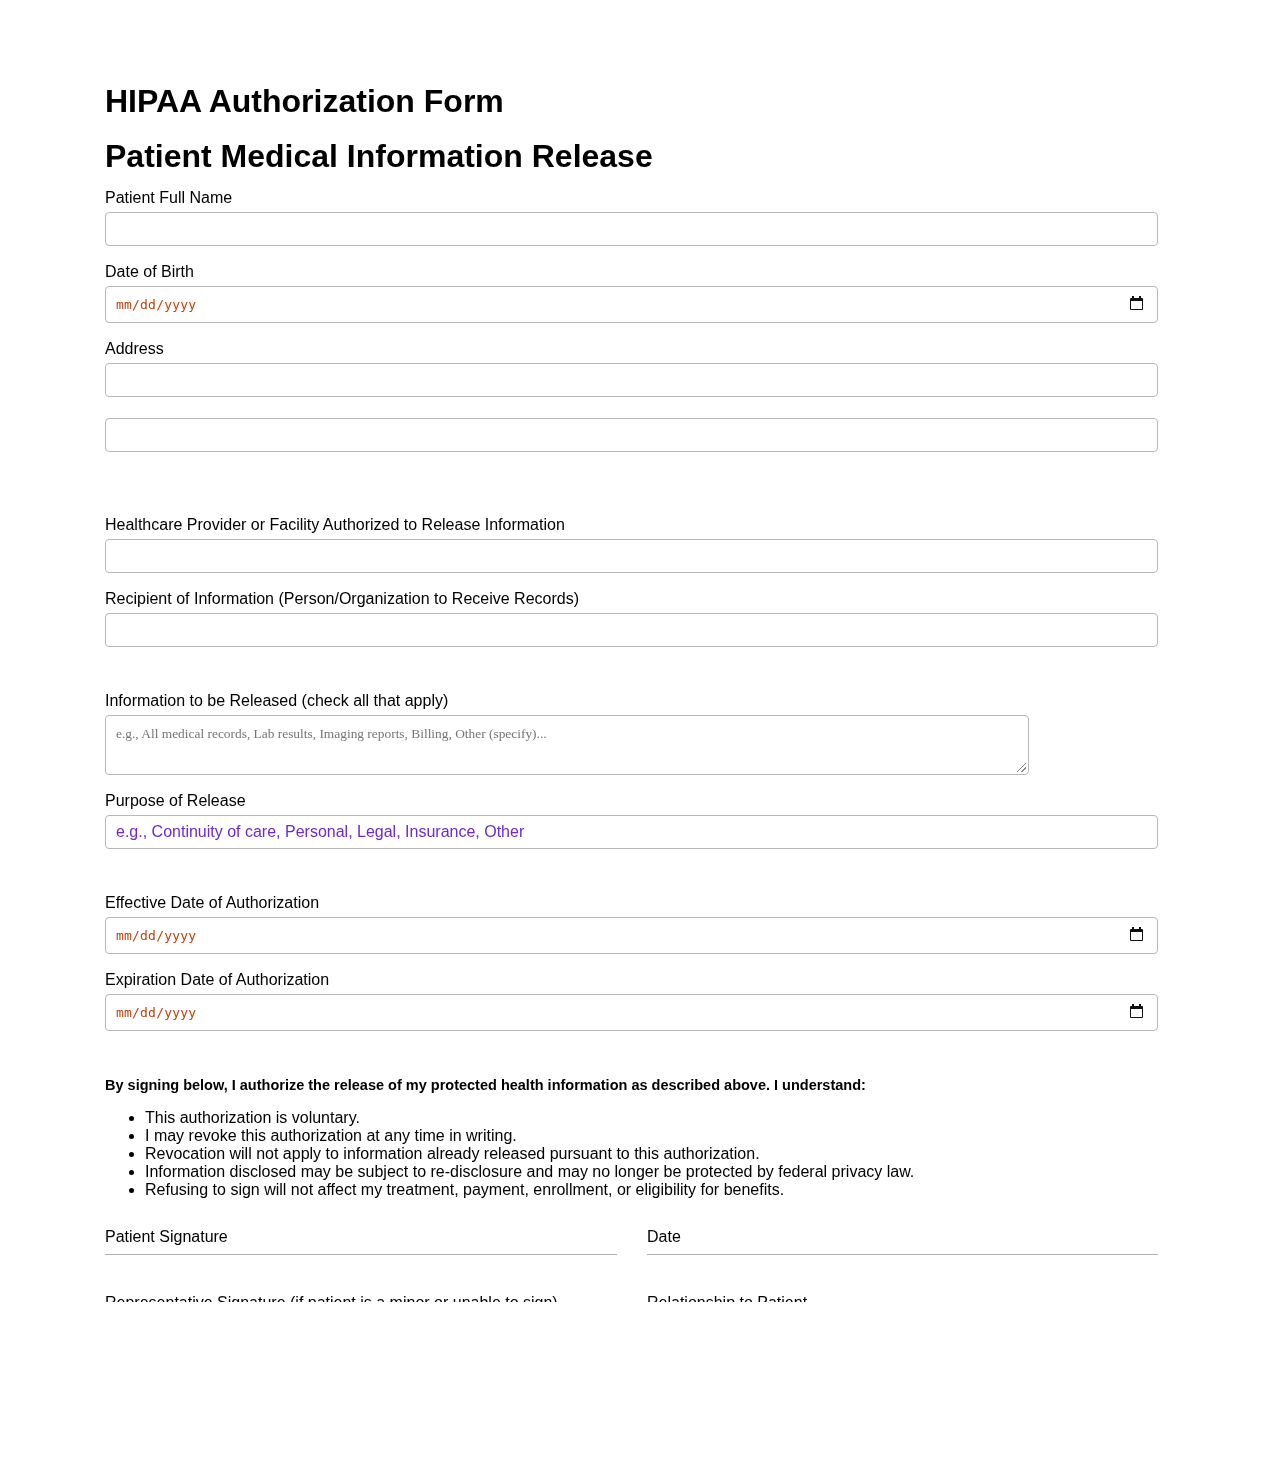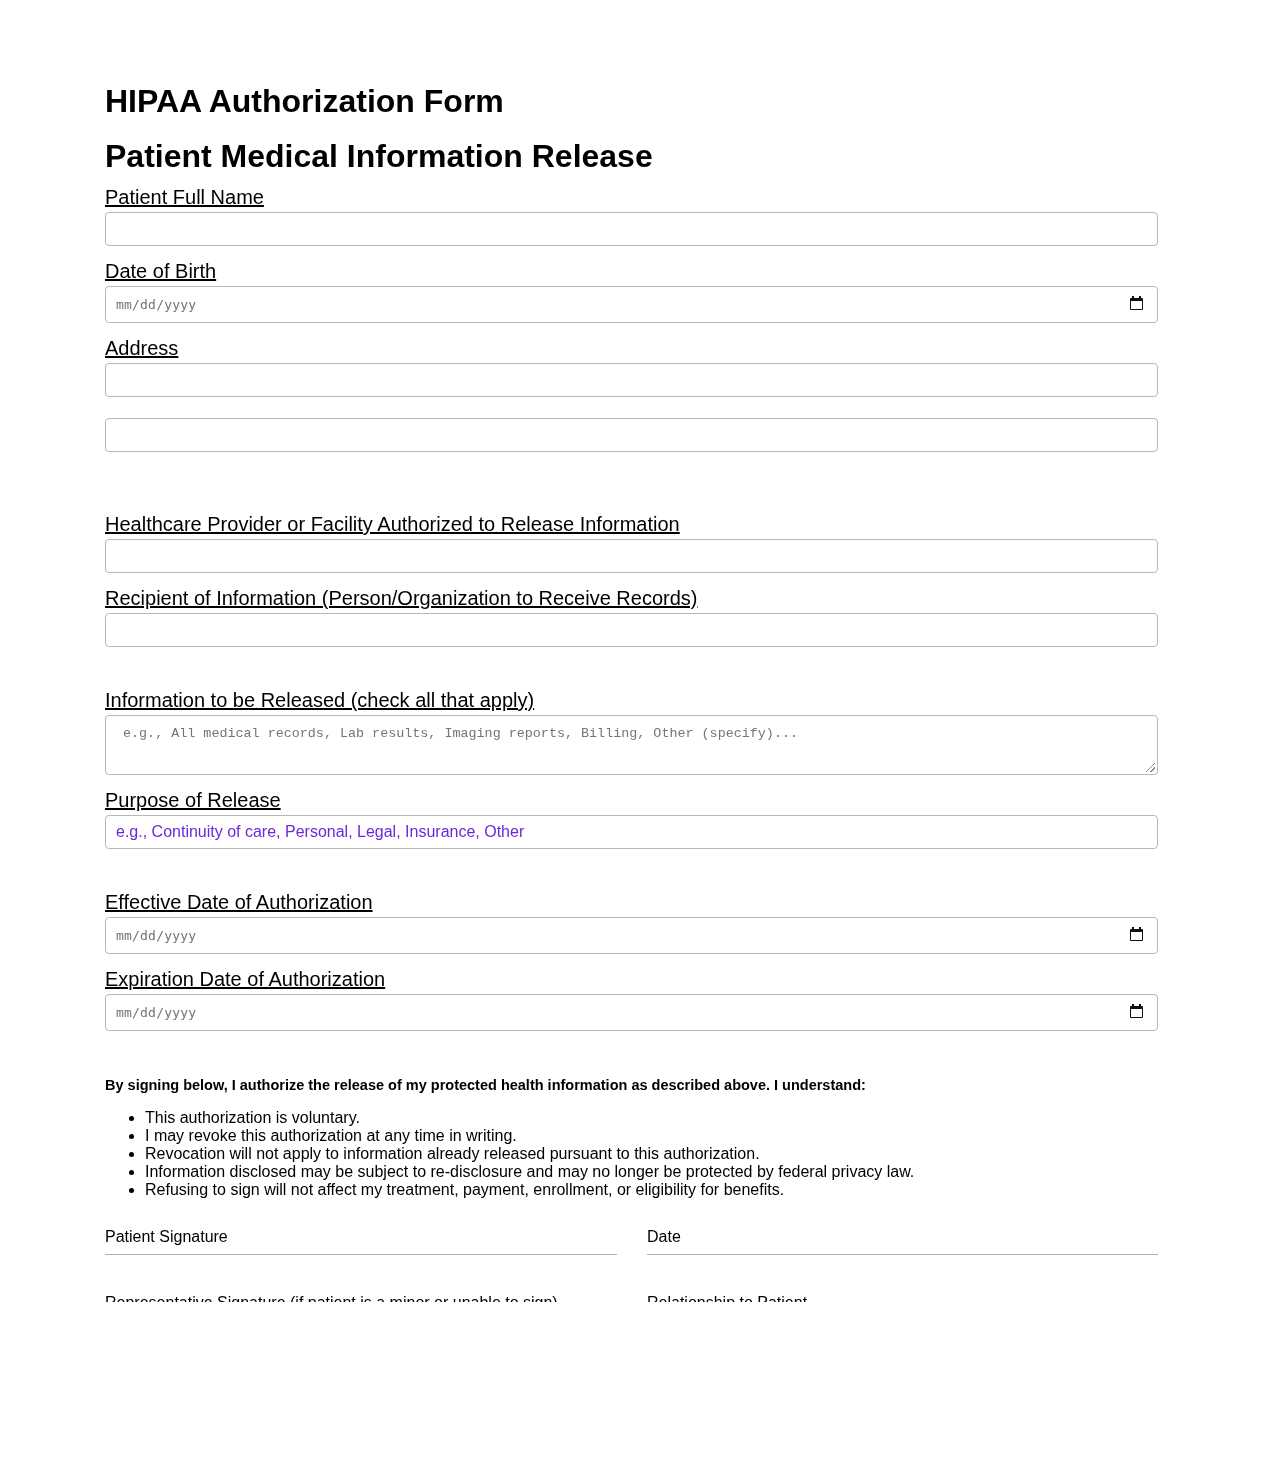--- a/index.html
+++ b/index.html
@@ -49,25 +49,24 @@
       line-height: 28px;
       white-space: nowrap;
     }
     .field {
       position: absolute;
       left: 0;
       width: 1053px;
     }
     .label {
       display: block;
-      font-size: 20px;
+      font-size: 16px;
       line-height: 19px;
       height: 19px;
       white-space: nowrap;
-      text-decoration: underline;
     }
     .input {
       display: block;
       box-sizing: border-box;
       width: 1053px;
       height: 34px;
       margin-top: 5px;
       border: 1px solid #b8b8b8;
       border-radius: 4px;
       background: #fff;
@@ -76,21 +75,21 @@
       padding: 0 10px;
       line-height: 32px;
       color: #6d28d9;
       position: relative;
     }
     .input.date {
       height: 37px;
       line-height: 35px;
       font-family: "DejaVu Sans Mono", monospace;
       font-size: 13px;
-      color: #737373;
+      color: #c2410c;
       letter-spacing: 0.2px;
     }
     .cal-icon {
       position: absolute;
       right: 14px;
       top: 11px;
       width: 13px;
       height: 12px;
       box-sizing: border-box;
       border: 1.5px solid #111;
@@ -103,27 +102,27 @@
       top: -5px;
       width: 2px;
       height: 3px;
       background: #111;
     }
     .cal-icon::before { left: 1px; }
     .cal-icon::after { right: 1px; }
     .textarea {
       display: block;
       box-sizing: border-box;
-      width: 1053px;
+      width: 924px;
       height: 60px;
       margin-top: 5px;
       border: 1px solid #b8b8b8;
       border-radius: 4px;
-      padding: 9px 17px;
-      font-family: Liberation Mono, monospace;
+      padding: 9px 10px;
+      font-family: Liberation Serif, serif;
       font-size: 13.4px;
       line-height: 17px;
       color: #757575;
       position: relative;
       white-space: nowrap;
     }
     .resize-handle {
       position: absolute;
       right: 2px;
       bottom: 2px;

